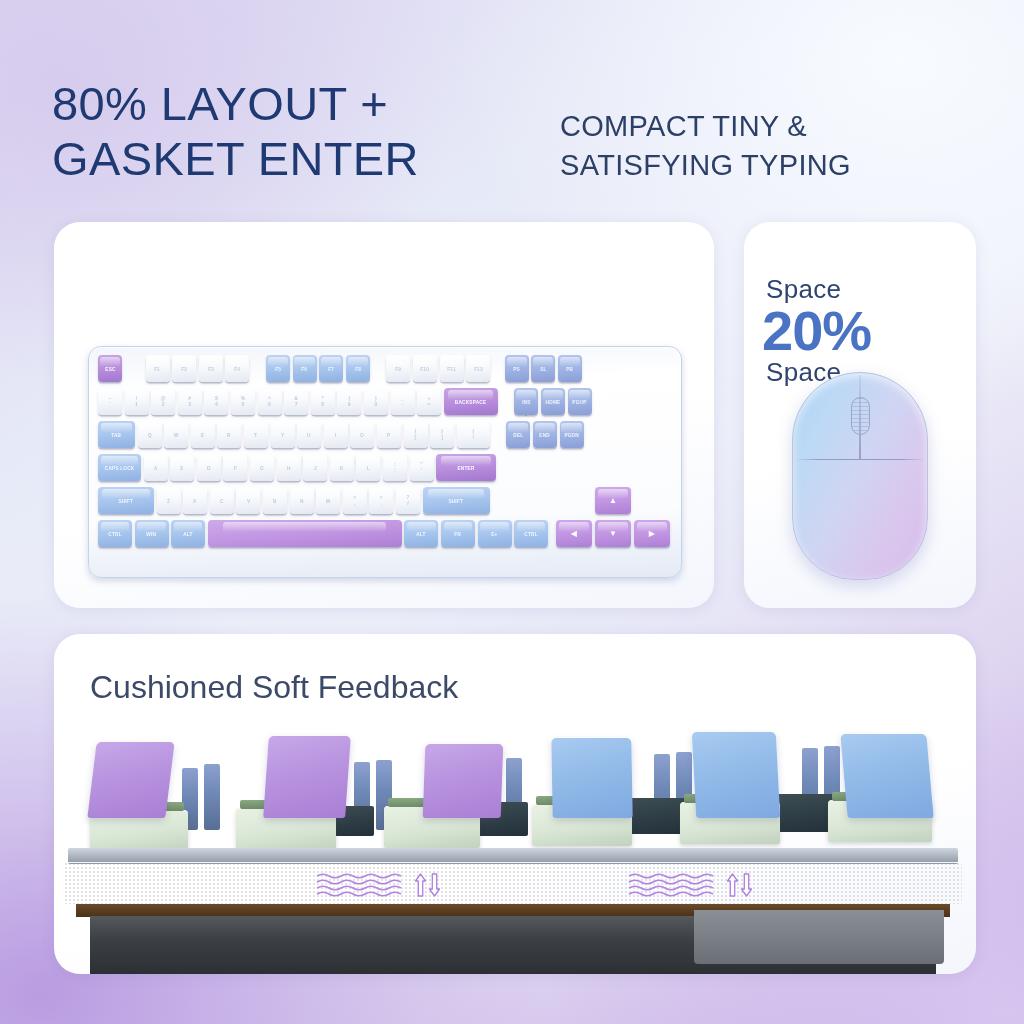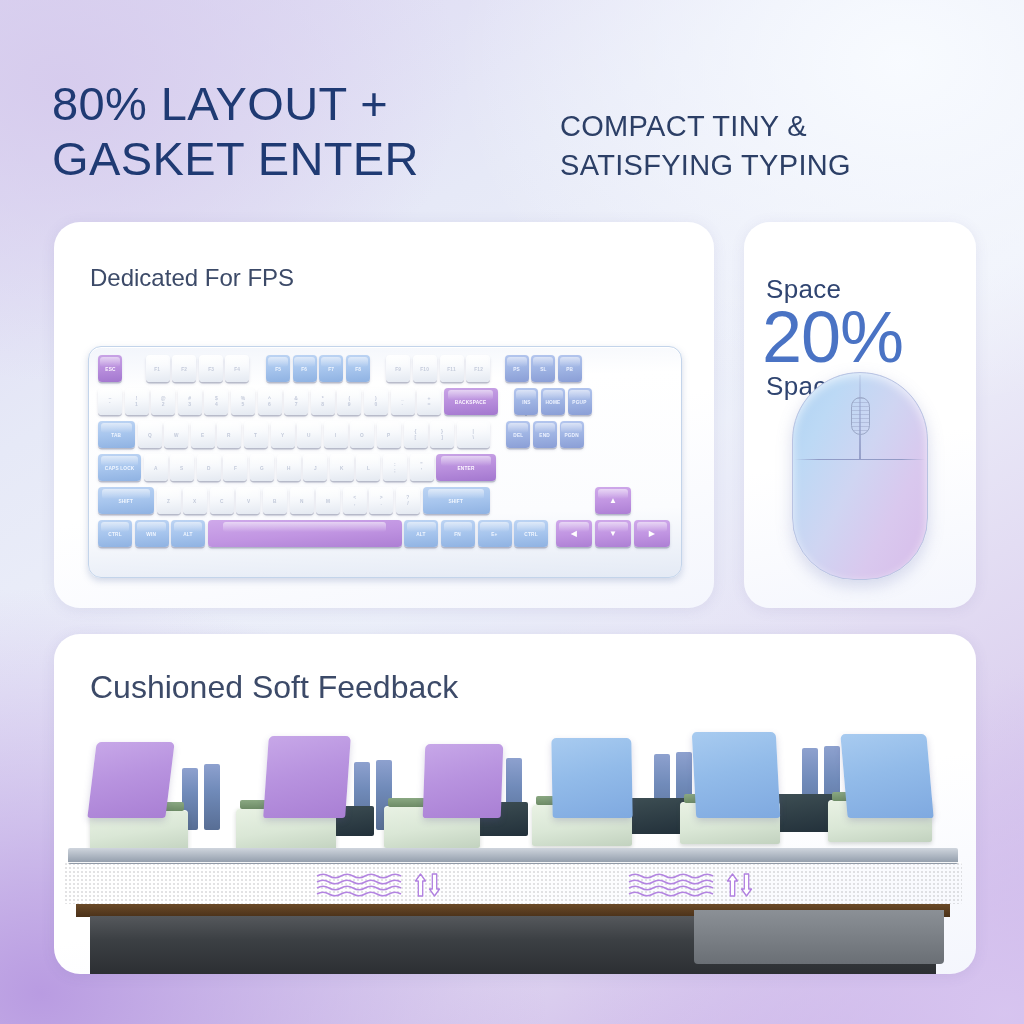--- a/index.html
+++ b/index.html
@@ -87,21 +87,21 @@
   .kb-gap { flex:0 0 auto; }
 
   
   .navblk { position:absolute; display:flex; }
   .dots { position:absolute; width:3px; }
   .dots i { display:block; width:2.2px; height:2.2px; border-radius:50%; background:#b9c6da; margin-bottom:7px; }
 
   
   .save-txt { position:absolute; left:22px; top:52px; width:210px; }
   .save-word { font-size:26px; color:#2f4470; letter-spacing:0.3px; }
-  .save-pct  { font-size:72px; line-height:0.86; color:#4a73c4; font-weight:400; letter-spacing:-1px; margin:2px 0 0 -4px; }
+  .save-pct  { font-size:56px; line-height:0.86; color:#4a73c4; font-weight:700; letter-spacing:-1px; margin:2px 0 0 -4px; }
   .save-space{ font-size:26px; color:#2f4470; letter-spacing:0.3px; margin-top:2px; }
 
   .mouse {
     position:absolute; left:48px; top:150px; width:136px; height:208px;
     border-radius:68px 68px 62px 62px;
     background:linear-gradient(118deg,#aed2f3 0%,#bcd9f5 22%,#cfd5f2 48%,#d9c8ee 72%,#d7bcea 100%);
     border:1.4px solid #b9c3e2;
     box-shadow:0 6px 16px rgba(110,120,180,0.26), inset 0 3px 10px rgba(255,255,255,0.65);
   }
   .mouse .split-h { position:absolute; left:2px; right:2px; top:86px; height:1.4px;
@@ -176,21 +176,20 @@
     <div class="l txt">80% LAYOUT +</div>
     <div class="l txt">GASKET ENTER</div>
   </div>
   <div class="subhead">
     <div class="l txt">COMPACT TINY &amp;</div>
     <div class="l txt">SATISFYING TYPING</div>
   </div>
 
   <div class="card" id="card-kb">
     <div class="card-head">
-      <div class="l txt">Dedicated For FPS</div>
     </div>
 
     <div class="kb-wrap">
       <div class="kb-case"></div>
       <div class="kb-inner" id="kb-inner">
         <div class="dots" style="left:427px; top:40px;">
             <i></i>
             <i></i>
             <i></i>
           </div>

